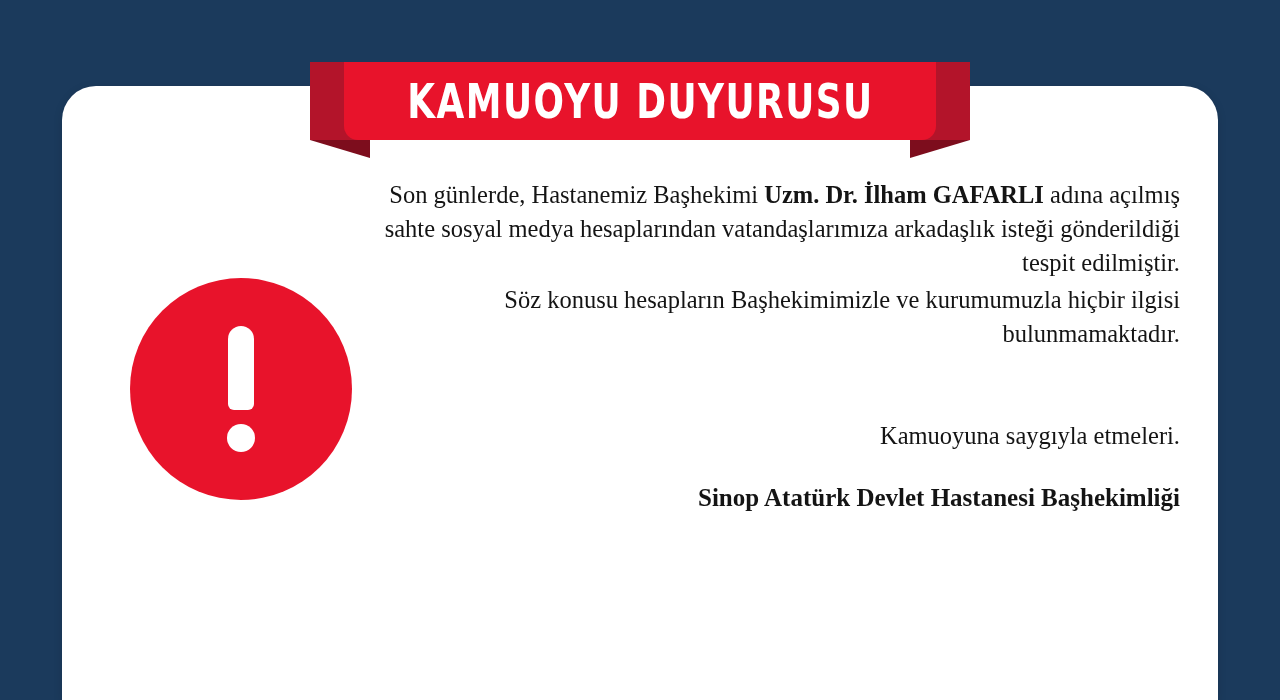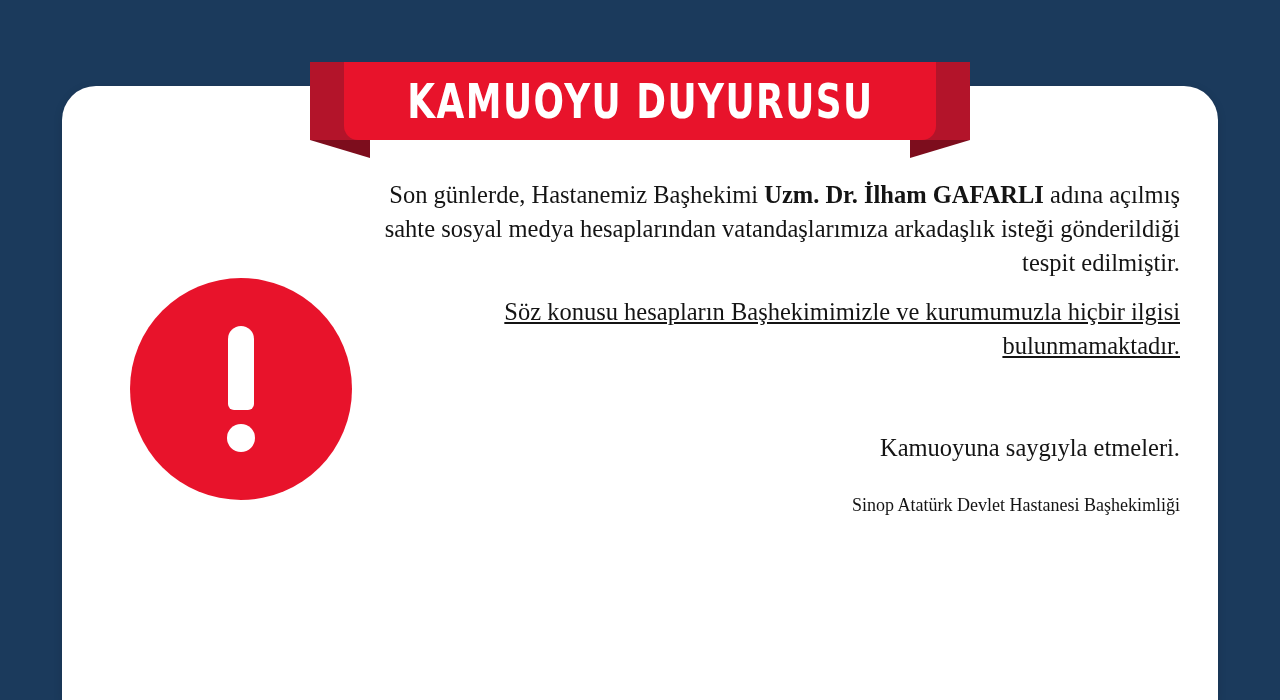--- a/index.html
+++ b/index.html
@@ -143,27 +143,27 @@
     position: absolute;
     left: 375px;
     top: 178px;
     width: 805px;
     text-align: right;
     color: #141414;
     font-size: 24.5px;
     line-height: 1.38;
   }
   .para { margin: 0; }
-  .para + .para { margin-top: 16px; text-decoration: underline; }
+  .para + .para { margin-top: 4px; }
   .gap { height: 34px; }
   .gap-sm { height: 28px; }
   strong.name { font-weight: bold; }
   .signature {
-    font-weight: normal;
-    font-size: 18px;
+    font-weight: bold;
+    font-size: 25px;
   }
 </style>
 </head>
 <body>
 
 <div class="poster">
 
   <div class="card"></div>
 
   <div class="ribbon">

